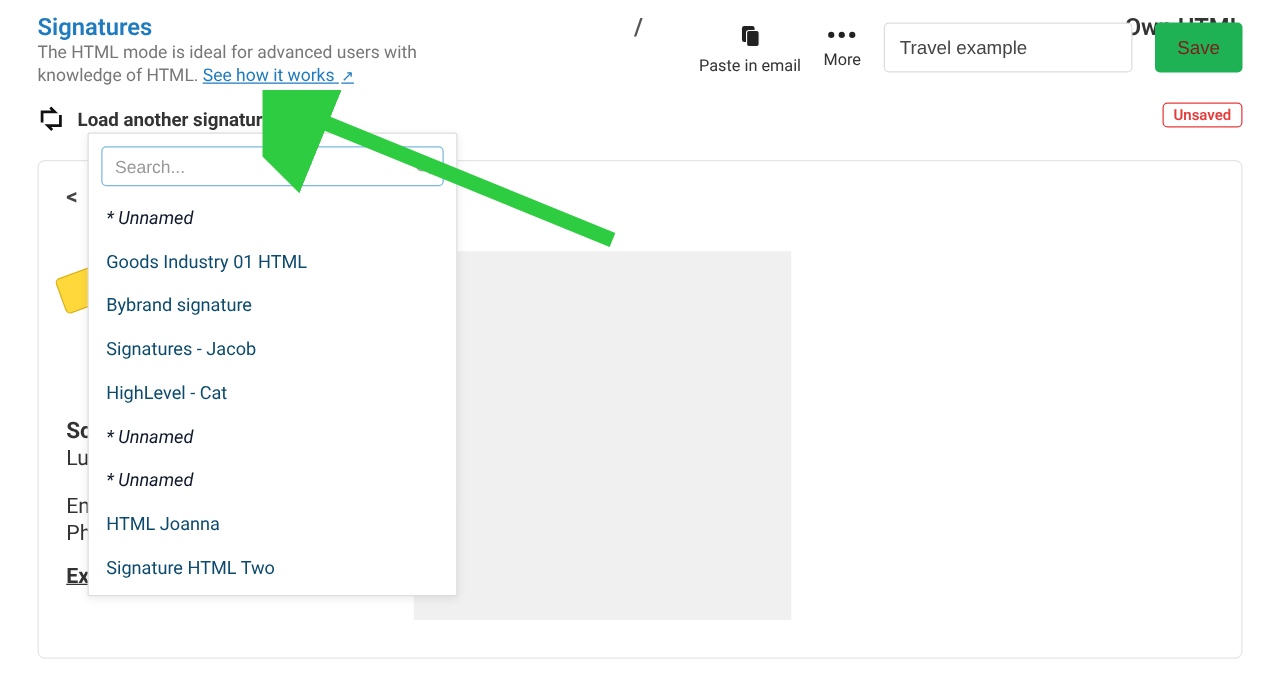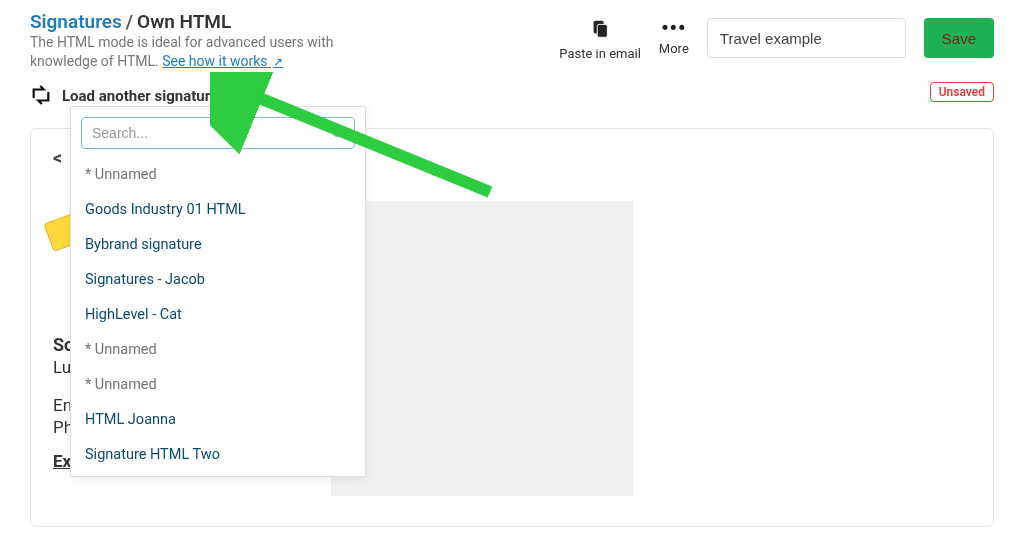--- a/index.html
+++ b/index.html
@@ -13,20 +13,21 @@
       overflow: hidden;
     }
     .header {
       padding: 10px 30px 0 30px;
     }
     .breadcrumb-row {
       display: flex;
       align-items: baseline;
       font-size: 19px;
       font-weight: 600;
+      justify-content: space-between;
     }
     .breadcrumb-link { color: #1f7bbf; font-weight: 600; }
     .breadcrumb-sep { color: #555; margin: 0 4px; }
     .breadcrumb-current { color: #333; font-weight: 600; }
     .subheading {
       color: #777;
       font-size: 14px;
       margin-top: 0;
       max-width: 330px;
       line-height: 1.35;
@@ -193,21 +194,21 @@
       top: 8px;
       color: #aaa;
       font-size: 16px;
     }
     .dd-item {
       padding: 9px 14px;
       font-size: 14.5px;
       color: #0c4a6e;
       cursor: pointer;
     }
-    .dd-item.italic { color: #737373; }
+    .dd-item.italic { font-style: italic; color: #0f172a; }
 
     
     .arrow-svg {
       position: absolute;
       top: 72px;
       left: 210px;
       z-index: 60;
       pointer-events: none;
     }
     .more-dots { letter-spacing: 1px; font-weight: 900; }

